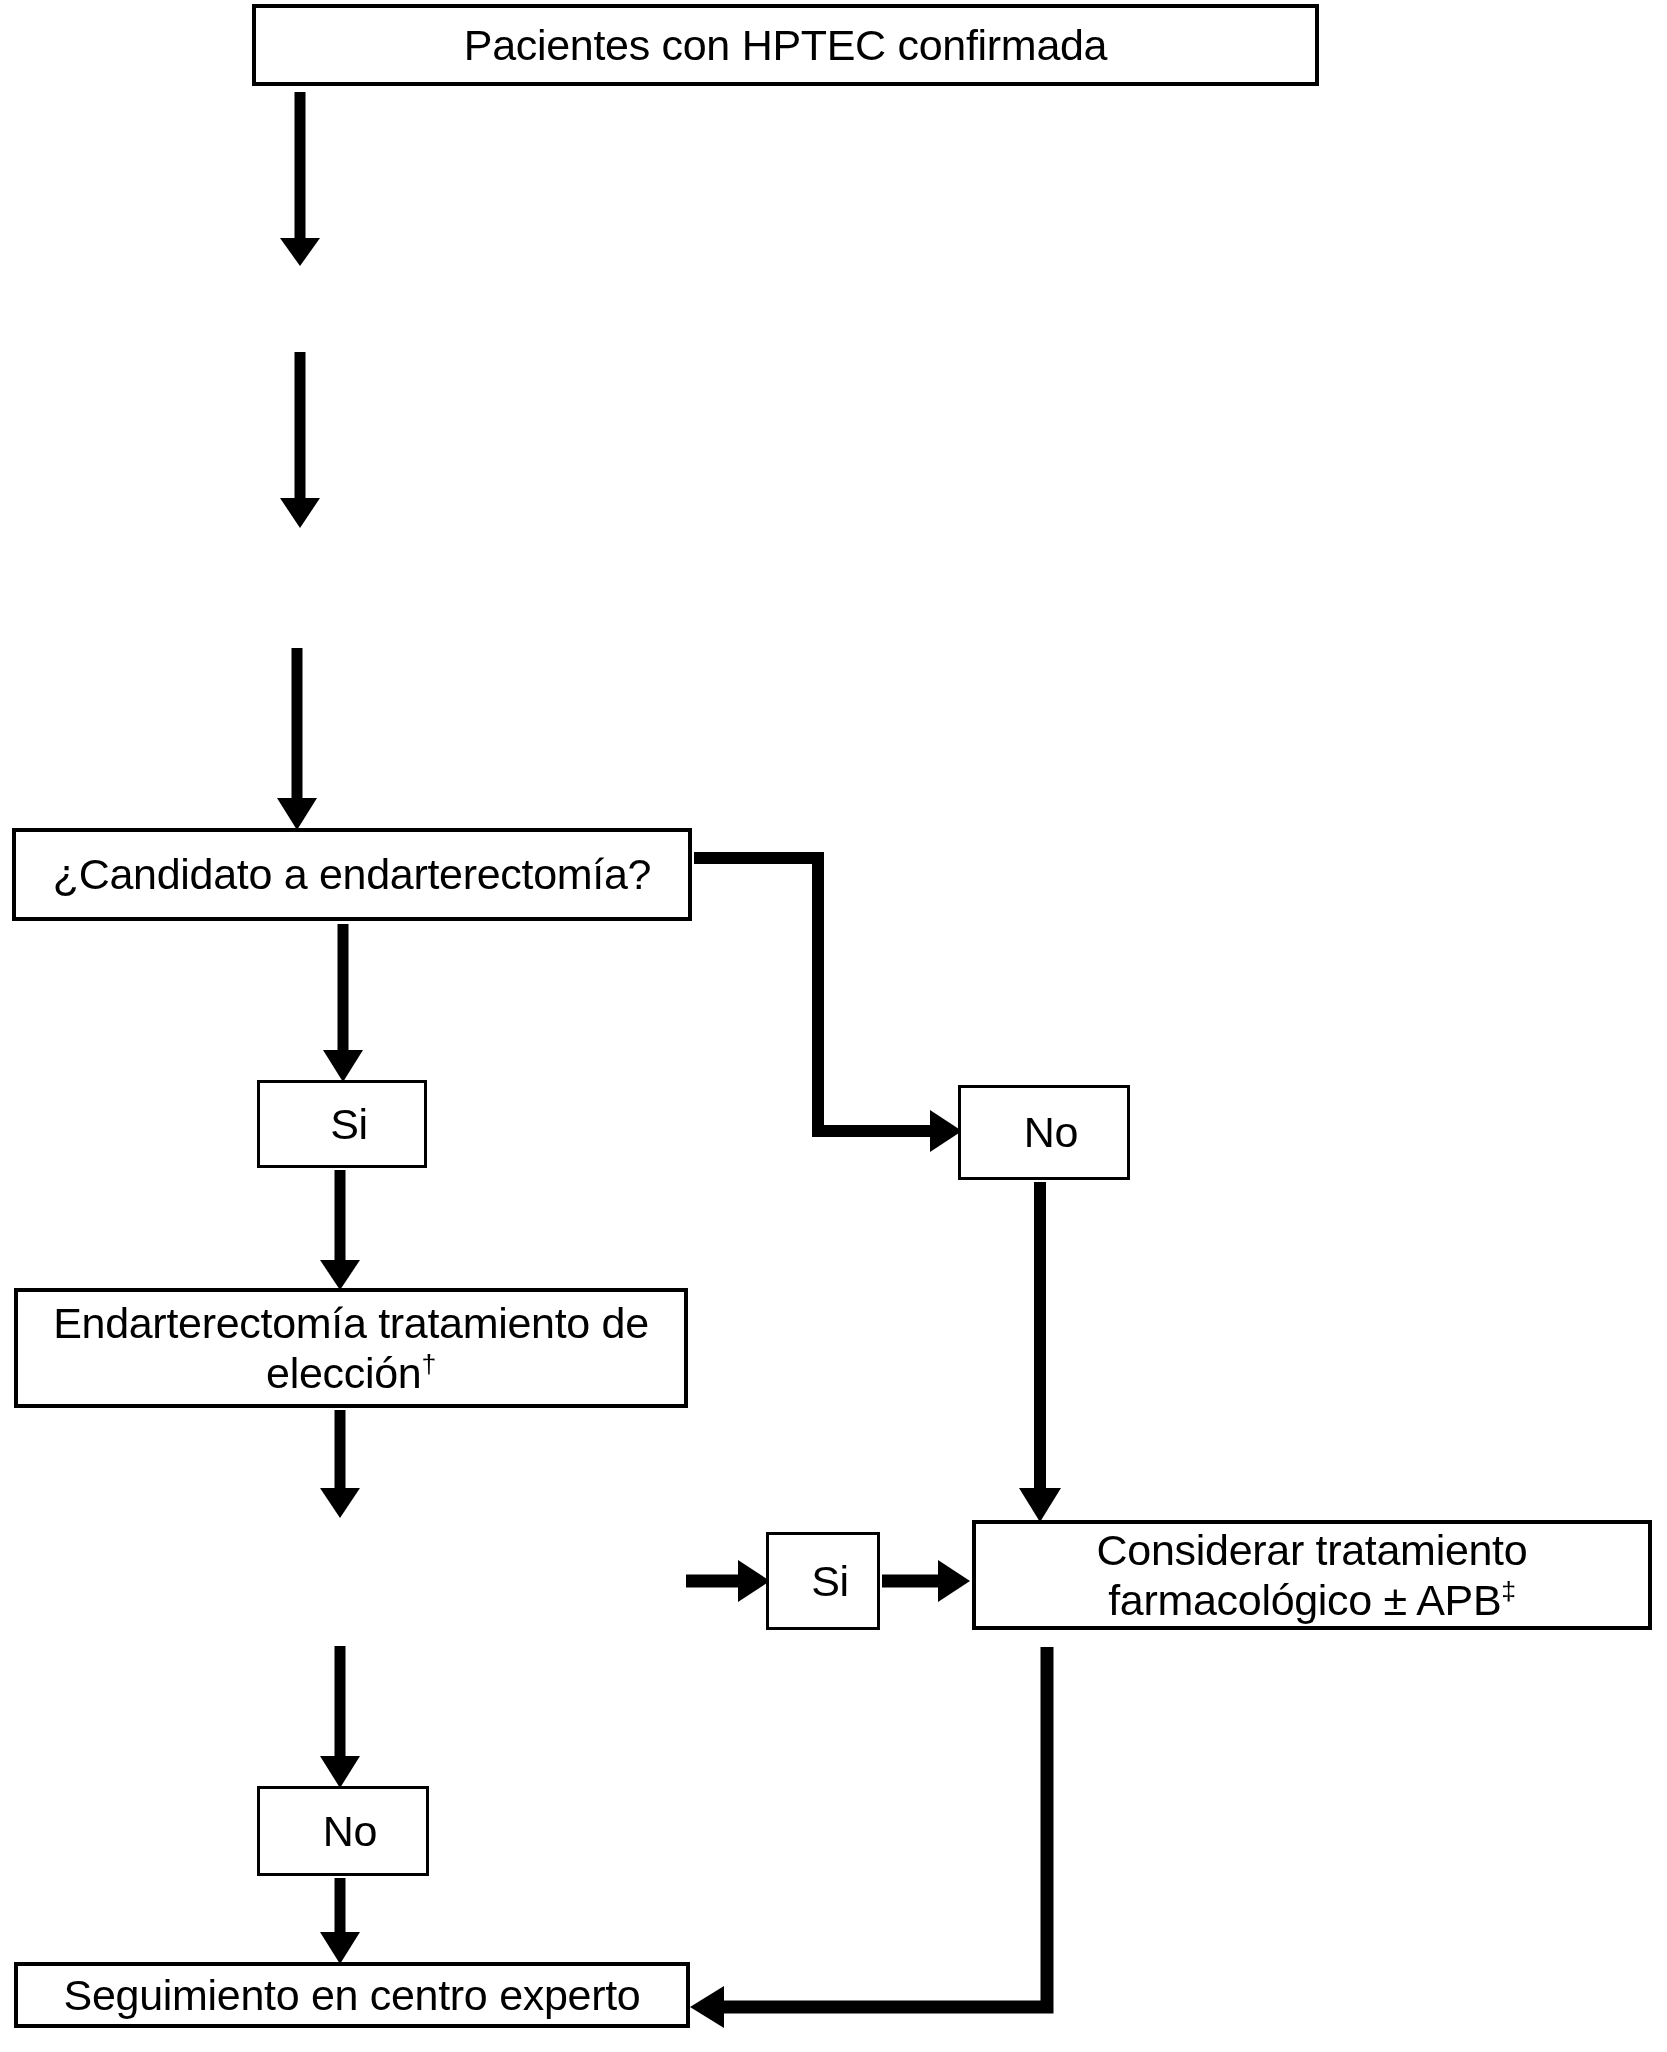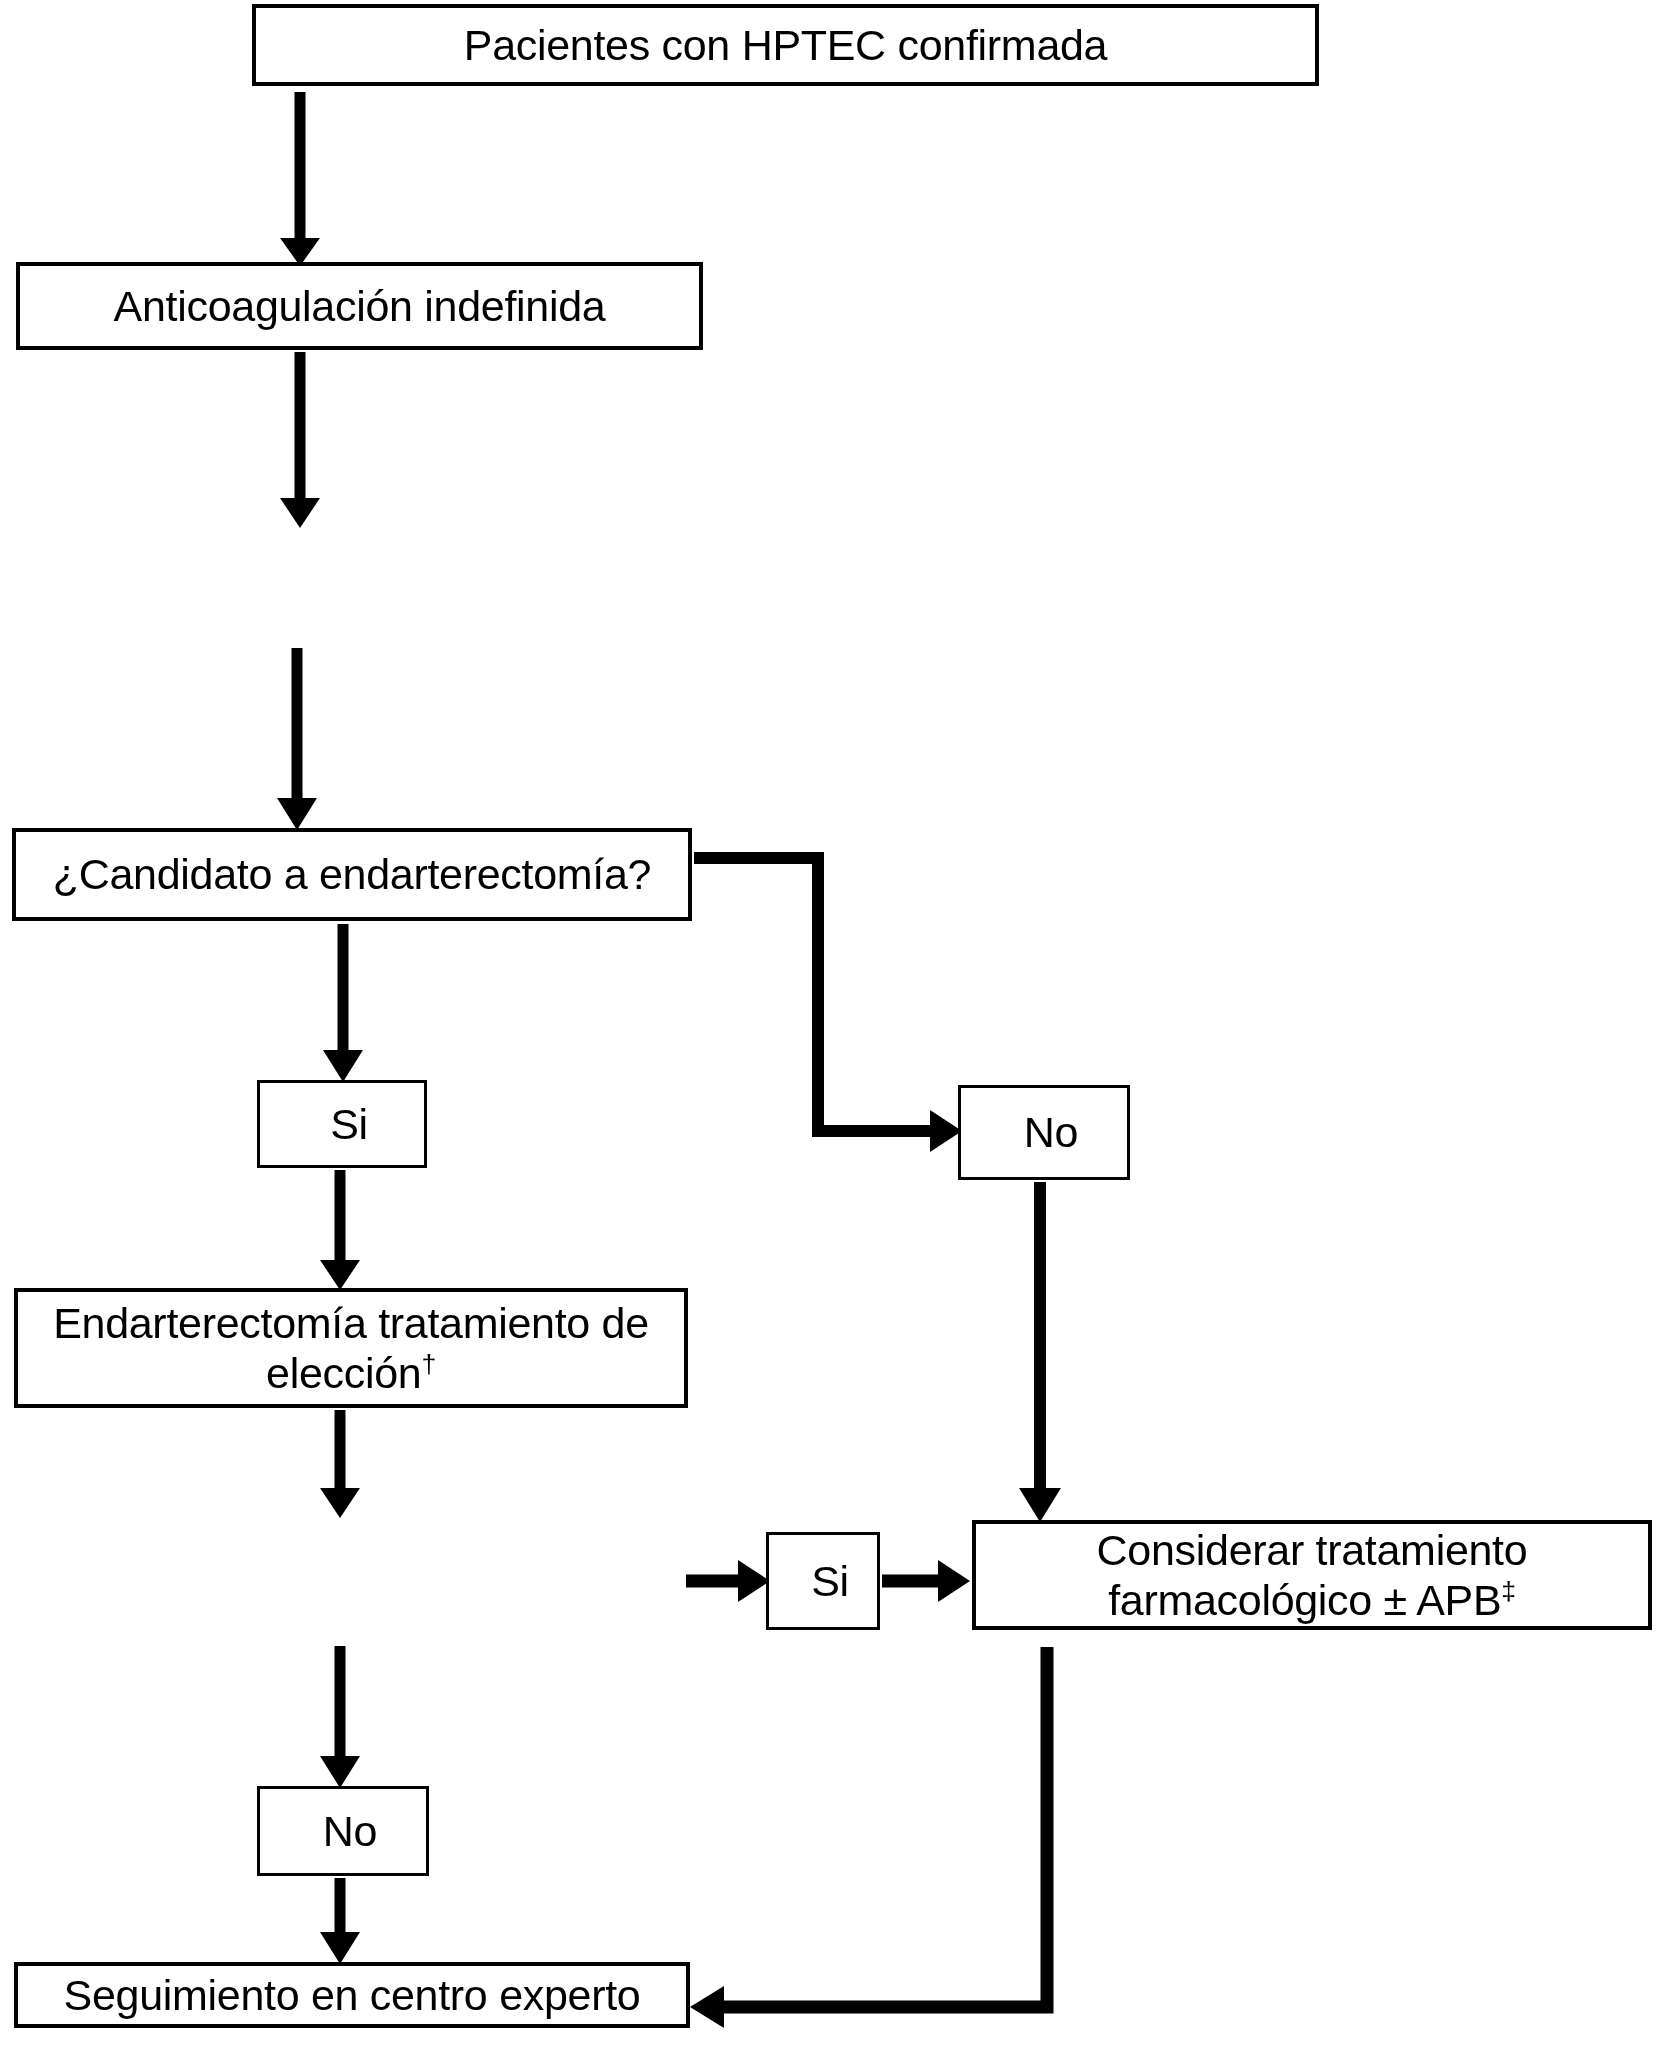--- a/index.html
+++ b/index.html
@@ -129,23 +129,20 @@
     <g>
       <path d="M 1047 1647 L 1047 2007 L 720 2007" stroke="#000" stroke-width="13" fill="none"></path>
       <polygon points="724,1986 724,2028 690,2007" fill="#000"></polygon>
     </g>
   </svg>
 
   <div class="node" id="n-pacientes" style="left: 228px; top: 4px; width: 1067px; height: 82px; margin-left: 24px;">
     <span class="label">Pacientes con HPTEC confirmada</span>
   </div>
 
-  <div class="node" id="n-anticoagulacion" style="left: 16px; top: 262px; width: 687px; height: 88px;">
-    <span class="label">Anticoagulación indefinida</span>
-  </div>
 
 
   <div class="node" id="n-candidato" style="left: 12px; top: 828px; width: 680px; height: 93px; text-align: center;">
     <span class="label">¿Candidato a endarterectomía?</span>
   </div>
 
   <div class="node thin" id="n-si1" style="left: 257px; top: 1080px; width: 170px; height: 88px;">
     <span class="label">Si</span>
   </div>
 

